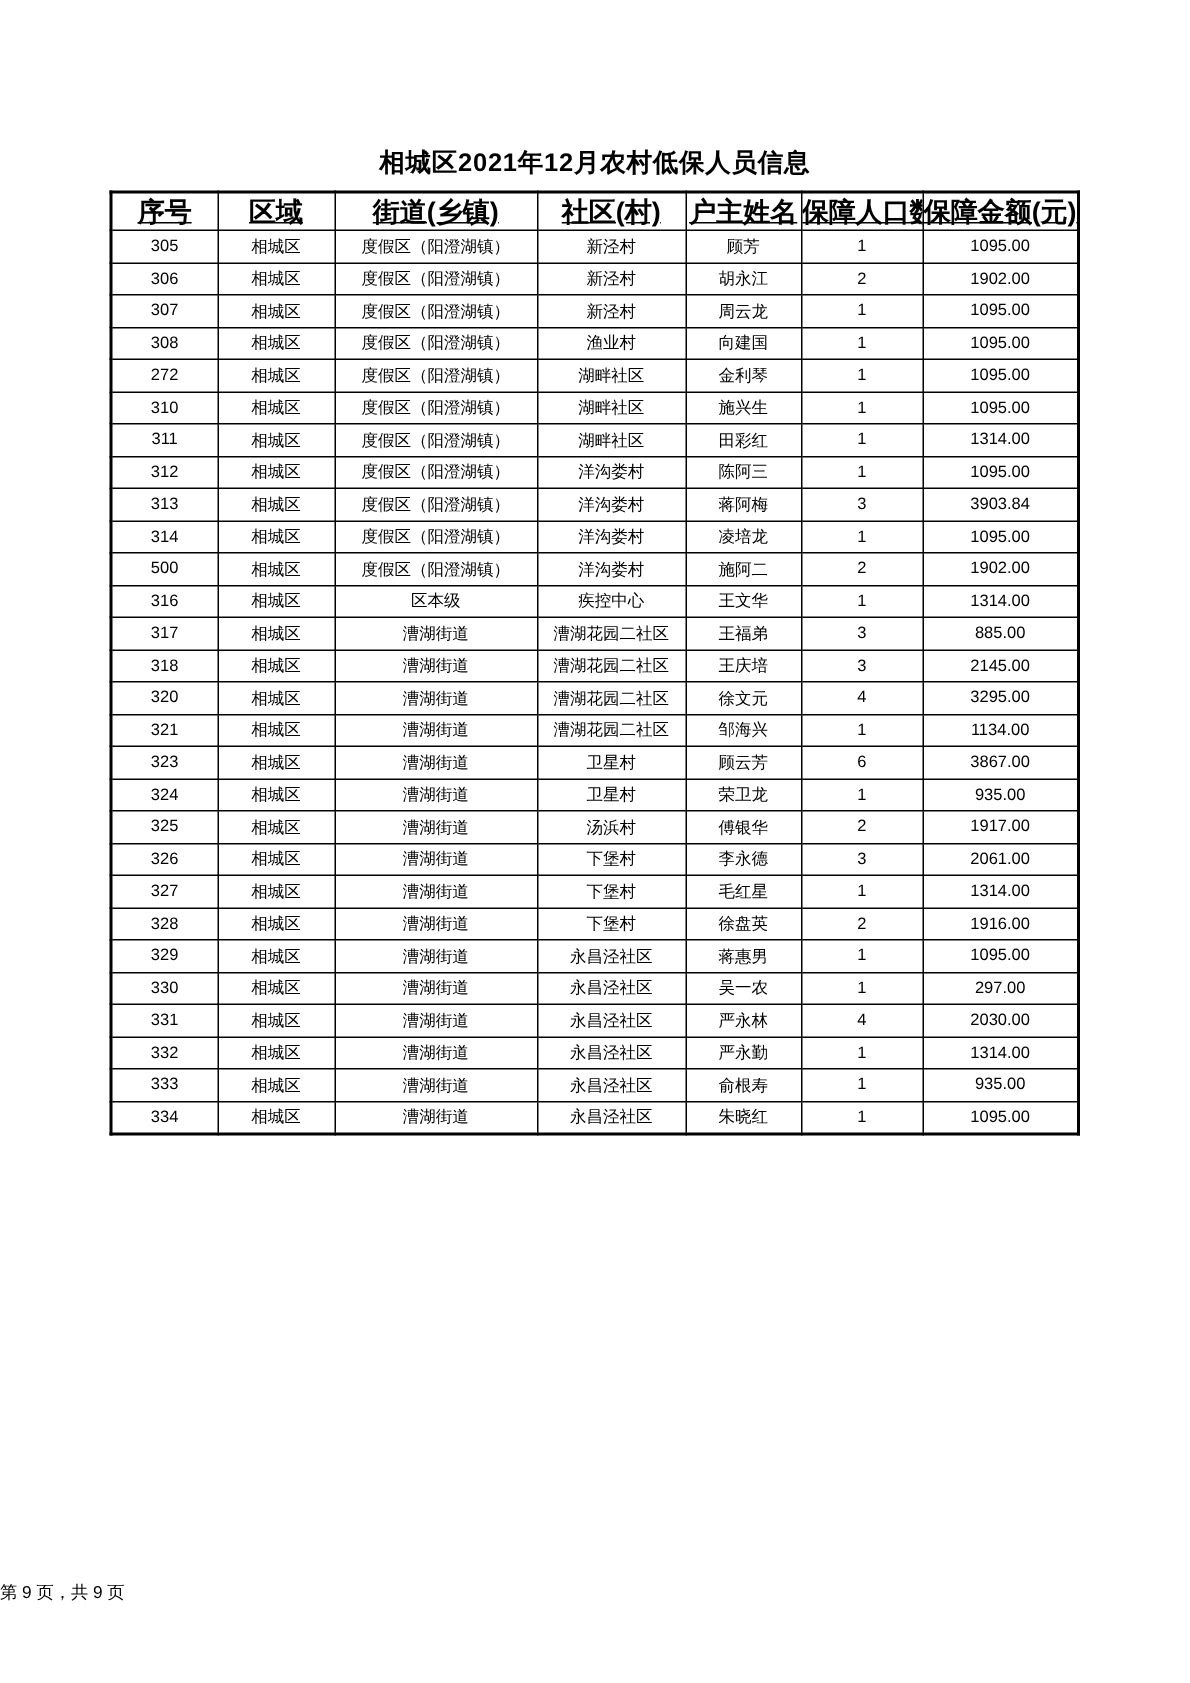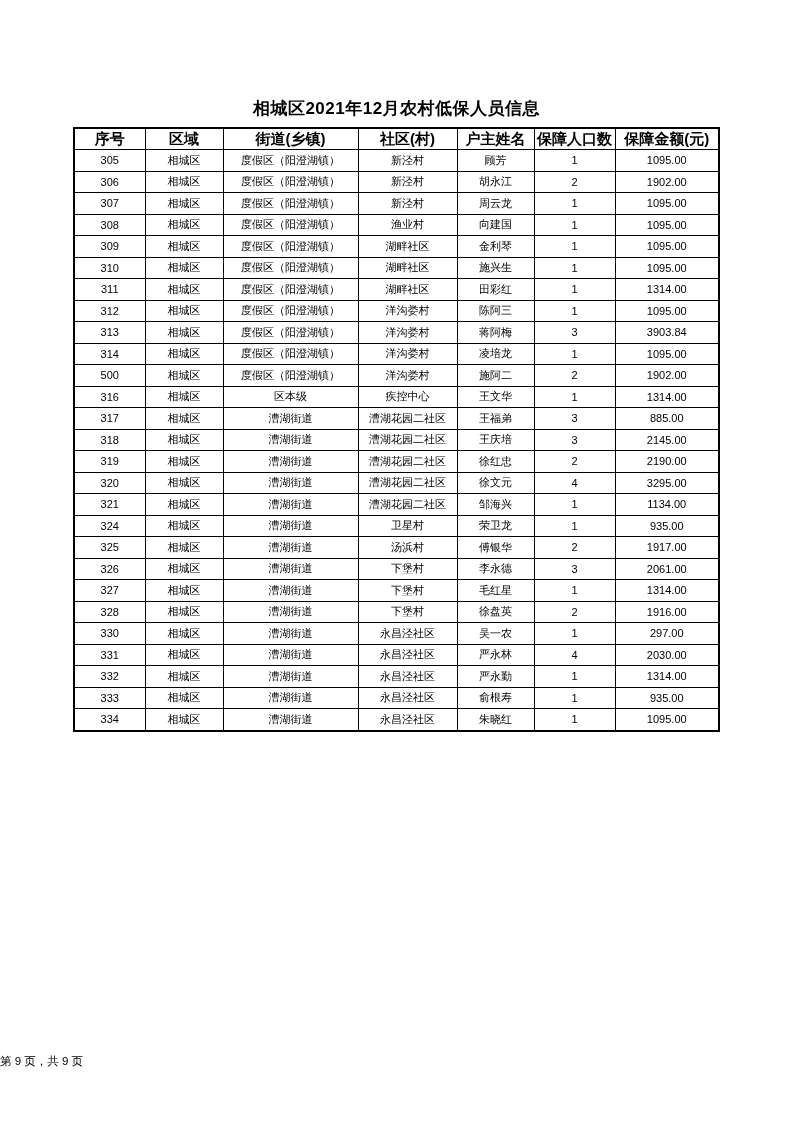--- a/index.html
+++ b/index.html
@@ -46,22 +46,23 @@
   table.benefits td {
     border: 1.5px solid #000000;
     padding: 0;
     text-align: center;
     vertical-align: middle;
     white-space: nowrap;
     overflow: hidden;
   }
   table.benefits th {
     height: 20px;
-    font-size: 15px;
+    font-size: 18px;
     font-weight: bold;
+    text-decoration: underline;
   }
   table.benefits td {
     height: 20.5px;
     font-size: 11px;
     font-weight: normal;
   }
   .page-footer {
     position: absolute;
     top: 1054px;
     left: 0;
@@ -128,21 +129,21 @@
       <tr>
         <td>308</td>
         <td>相城区</td>
         <td>度假区（阳澄湖镇）</td>
         <td>渔业村</td>
         <td>向建国</td>
         <td>1</td>
         <td>1095.00</td>
       </tr>
       <tr>
-        <td>309</td>
+        <td>272</td>
         <td>相城区</td>
         <td>度假区（阳澄湖镇）</td>
         <td>湖畔社区</td>
         <td>金利琴</td>
         <td>1</td>
         <td>1095.00</td>
       </tr>
       <tr>
         <td>310</td>
         <td>相城区</td>
@@ -218,47 +219,47 @@
       <tr>
         <td>318</td>
         <td>相城区</td>
         <td>漕湖街道</td>
         <td>漕湖花园二社区</td>
         <td>王庆培</td>
         <td>3</td>
         <td>2145.00</td>
       </tr>
       <tr>
-        <td>319</td>
-        <td>相城区</td>
-        <td>漕湖街道</td>
-        <td>漕湖花园二社区</td>
-        <td>徐红忠</td>
-        <td>2</td>
-        <td>2190.00</td>
-      </tr>
-      <tr>
         <td>320</td>
         <td>相城区</td>
         <td>漕湖街道</td>
         <td>漕湖花园二社区</td>
         <td>徐文元</td>
         <td>4</td>
         <td>3295.00</td>
       </tr>
       <tr>
         <td>321</td>
         <td>相城区</td>
         <td>漕湖街道</td>
         <td>漕湖花园二社区</td>
         <td>邹海兴</td>
         <td>1</td>
         <td>1134.00</td>
       </tr>
       <tr>
+        <td>323</td>
+        <td>相城区</td>
+        <td>漕湖街道</td>
+        <td>卫星村</td>
+        <td>顾云芳</td>
+        <td>6</td>
+        <td>3867.00</td>
+      </tr>
+      <tr>
         <td>324</td>
         <td>相城区</td>
         <td>漕湖街道</td>
         <td>卫星村</td>
         <td>荣卫龙</td>
         <td>1</td>
         <td>935.00</td>
       </tr>
       <tr>
         <td>325</td>
@@ -288,20 +289,29 @@
         <td>1314.00</td>
       </tr>
       <tr>
         <td>328</td>
         <td>相城区</td>
         <td>漕湖街道</td>
         <td>下堡村</td>
         <td>徐盘英</td>
         <td>2</td>
         <td>1916.00</td>
+      </tr>
+      <tr>
+        <td>329</td>
+        <td>相城区</td>
+        <td>漕湖街道</td>
+        <td>永昌泾社区</td>
+        <td>蒋惠男</td>
+        <td>1</td>
+        <td>1095.00</td>
       </tr>
       <tr>
         <td>330</td>
         <td>相城区</td>
         <td>漕湖街道</td>
         <td>永昌泾社区</td>
         <td>吴一农</td>
         <td>1</td>
         <td>297.00</td>
       </tr>

